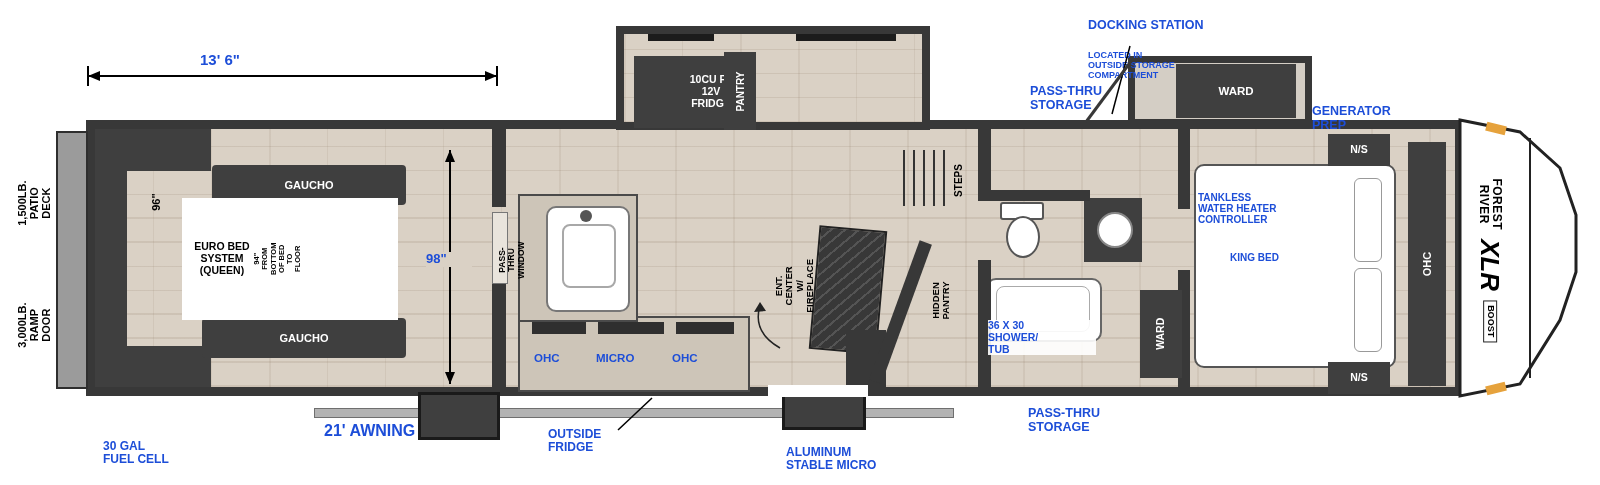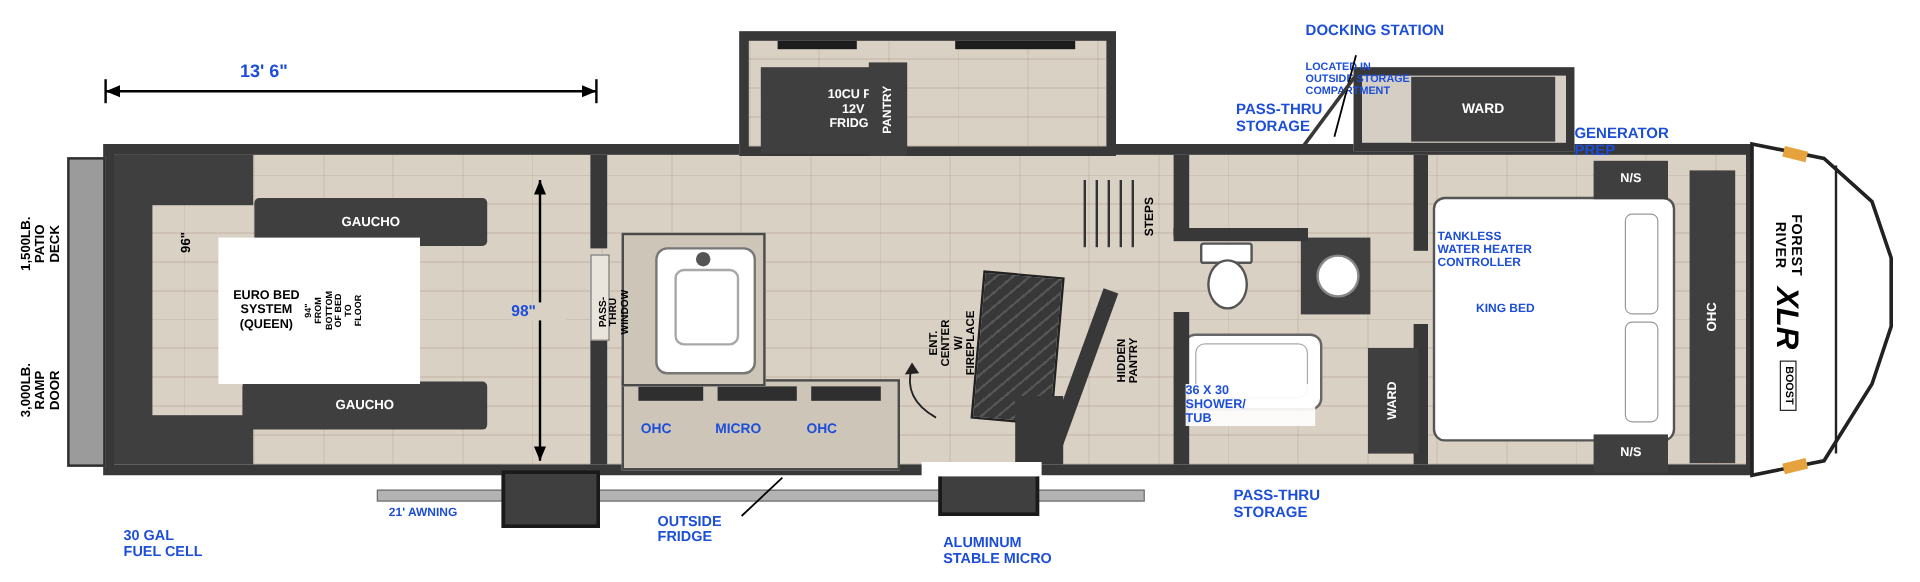--- a/index.html
+++ b/index.html
@@ -69,21 +69,21 @@
   <div class="furn dark" style="left:95px;top:129px;width:116px;height:42px;"></div>
   <div class="furn dark" style="left:95px;top:346px;width:116px;height:41px;"></div>
 
   <div class="furn dark cent" style="left:212px;top:165px;width:194px;height:40px;border-radius:4px;">
     <span data-bind="garage.gaucho_top" style="font-size:11px;">GAUCHO</span>
   </div>
   <div class="furn dark cent" style="left:202px;top:318px;width:204px;height:40px;border-radius:4px;">
     <span data-bind="garage.gaucho_bottom" style="font-size:11px;">GAUCHO</span>
   </div>
 
-  <div class="furn" style="left:182px;top:198px;width:168px;height:122px;background:#fff;display:flex;align-items:stretch;z-index:4;">
+  <div class="furn" style="left:182px;top:198px;width:216px;height:122px;background:#fff;display:flex;align-items:stretch;z-index:4;">
     <div class="cent" style="flex:0 0 80px;">
       <span data-bind="garage.euro_bed" style="font-size:10.5px;color:#000;">EURO BED
 SYSTEM
 (QUEEN)</span>
     </div>
     <div class="cent" style="flex:0 0 28px;">
       <span data-bind="garage.bed_note" style="transform:rotate(-90deg);white-space:pre-line;font-weight:bold;font-size:7.5px;line-height:1.1;color:#000;text-align:center;">94" FROM
 BOTTOM OF BED
 TO FLOOR</span>
     </div>
@@ -188,21 +188,21 @@
   <div class="vlabel" style="left:8px;top:138px;width:52px;height:130px;">
     <span data-bind="exterior.patio_deck" style="font-size:11px;color:#000;">1,500LB.
 PATIO DECK</span>
   </div>
   <div class="vlabel" style="left:8px;top:260px;width:52px;height:130px;">
     <span data-bind="exterior.ramp_door" style="font-size:11px;color:#000;">3,000LB.
 RAMP DOOR</span>
   </div>
 
   <div class="abs" style="left:314px;top:408px;width:638px;height:8px;background:#b3b3b3;border:1px solid #6f6f6f;z-index:2;"></div>
-  <div class="lbl" style="left:324px;top:422px;width:95px;font-size:10px;" data-bind="exterior.awning">21' AWNING</div>
+  <div class="lbl" style="left:324px;top:422px;width:95px;font-size:16px;" data-bind="exterior.awning">21' AWNING</div>
   <div class="lbl" style="left:103px;top:408px;width:100px;font-size:12px;margin-top:32px;" data-bind="exterior.fuel_cell">30 GAL
 FUEL CELL</div>
   <div class="abs" style="left:418px;top:392px;width:76px;height:42px;background:#3f3f3f;border:3px solid #1a1a1a;z-index:2;"></div>
   <div class="abs" style="left:782px;top:392px;width:78px;height:32px;background:#3f3f3f;border:3px solid #1a1a1a;z-index:2;"></div>
   <div class="lbl" style="left:548px;top:428px;width:84px;font-size:12px;" data-bind="exterior.outside_fridge">OUTSIDE
 FRIDGE</div>
   <div class="lbl" style="left:786px;top:446px;width:112px;font-size:12px;" data-bind="exterior.stable_step">ALUMINUM
 STABLE MICRO</div>
   <div class="lbl" style="left:1028px;top:406px;width:108px;font-size:12.5px;" data-bind="exterior.pass_thru_storage_bottom">PASS-THRU
 STORAGE</div>

